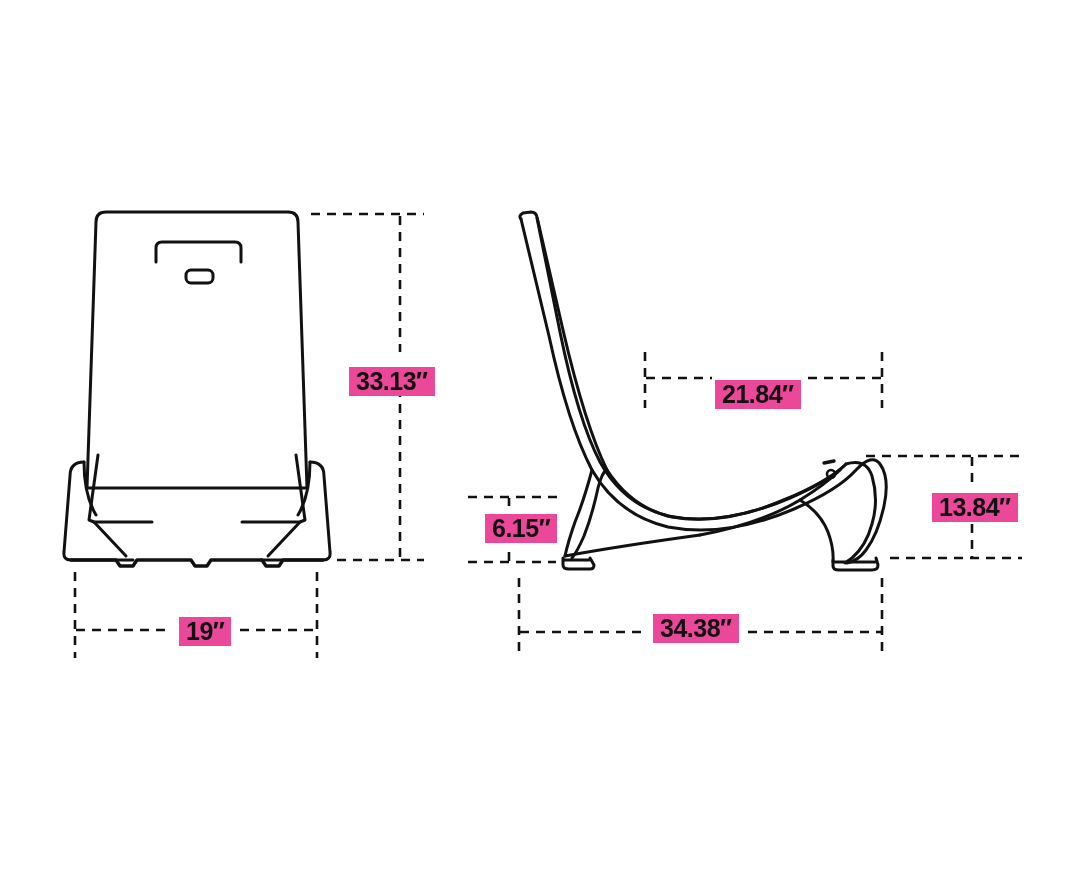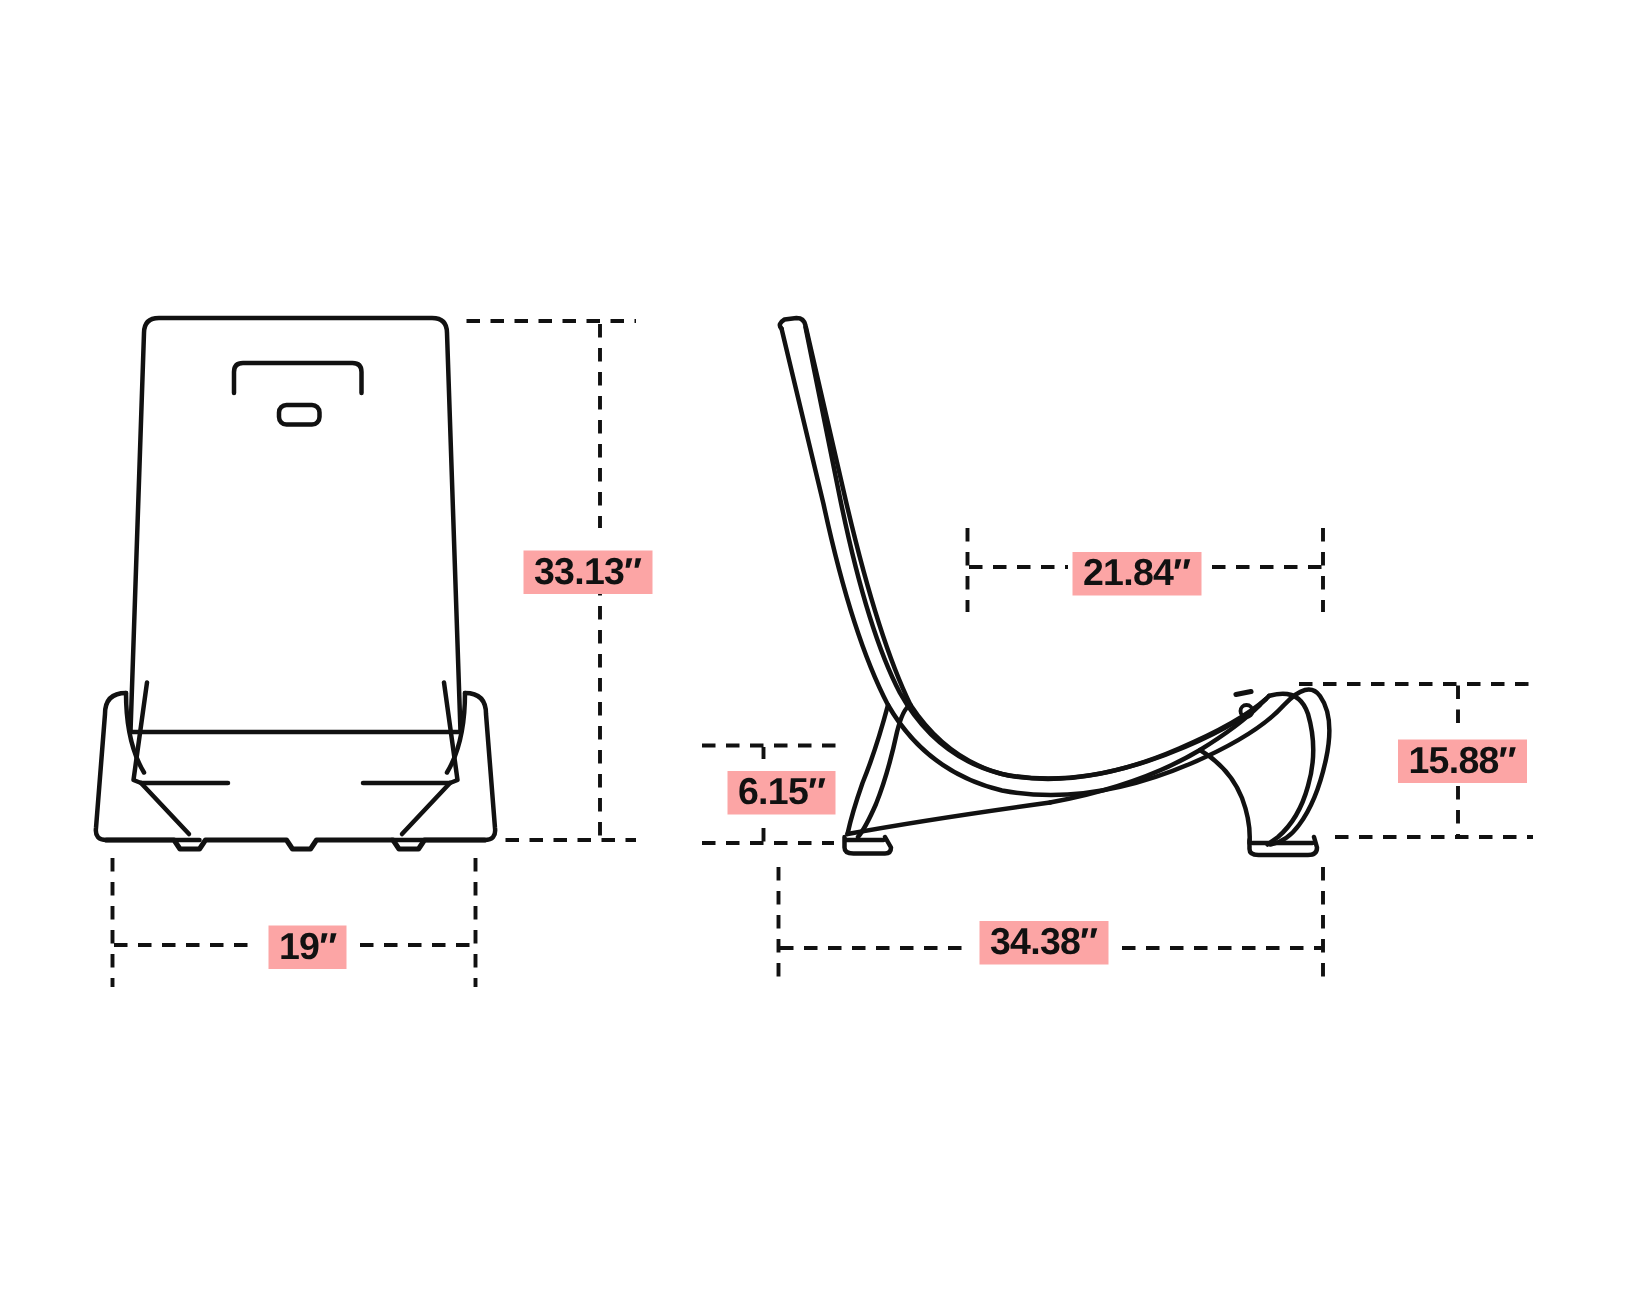--- a/index.html
+++ b/index.html
@@ -25,21 +25,21 @@
     height: 874px;
   }
   .dim-label {
     position: absolute;
     font-family: "Liberation Sans", sans-serif;
     font-weight: bold;
     font-size: 25px;
     letter-spacing: -0.5px;
     color: #111111;
     white-space: nowrap;
-    background: #fca5a5;
+    background: #ec4899;
     padding: 2px 7px;
     line-height: 1;
   }
 </style>
 </head>
 <body>
 
 <div id="stage">
 
   <svg id="drawing" viewBox="0 0 1092 874">
@@ -244,21 +244,21 @@
       <line x1="520" y1="632" x2="648" y2="632"></line>
       <line x1="748" y1="632" x2="881" y2="632"></line>
     </g>
 
   </svg>
 
   <div class="dim-label" style="left:349px; top:367px;">33.13″</div>
 
   <div class="dim-label" style="left:179px; top:617px;">19″</div>
 
-  <div class="dim-label" style="left:715px; top:368px;">21.84″</div>
+  <div class="dim-label" style="left:715px; top:380px;">21.84″</div>
 
   <div class="dim-label" style="left:485px; top:514px;">6.15″</div>
 
-  <div class="dim-label" style="left:932px; top:493px;">15.88″</div>
+  <div class="dim-label" style="left:932px; top:493px;">13.84″</div>
 
   <div class="dim-label" style="left:653px; top:614px;">34.38″</div>
 
 </div>
 
 </body></html>

